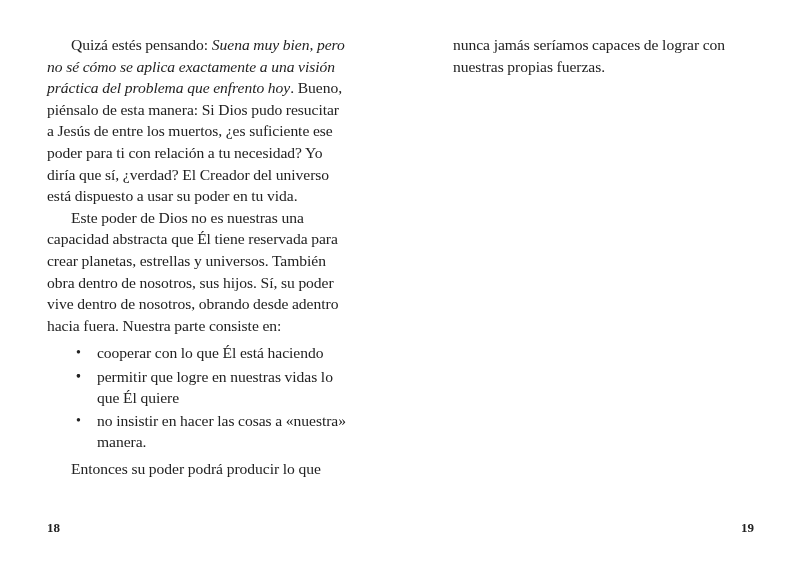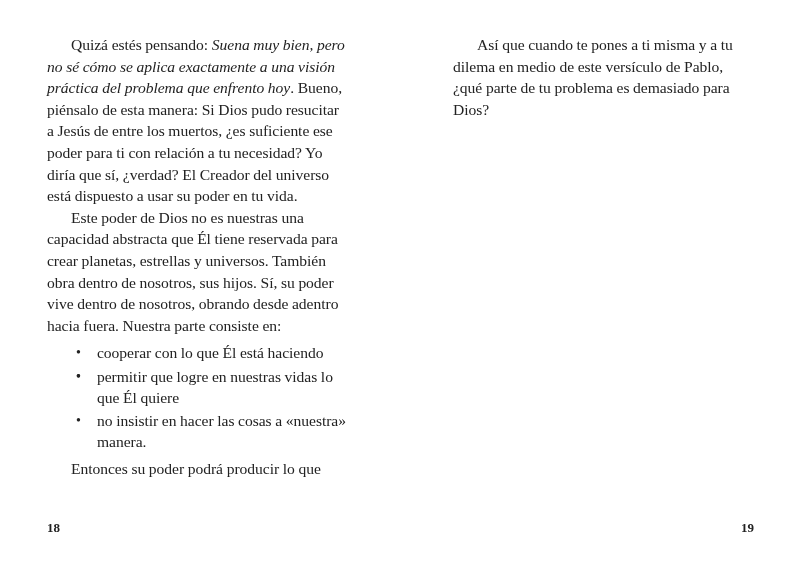--- a/index.html
+++ b/index.html
@@ -95,16 +95,16 @@
       </li>
     </ul>
 
     <p class="indent">Entonces su poder podrá producir lo que</p>
   </div>
   <div class="page-number">18</div>
 </div>
 
 <div class="page page-right">
   <div class="text-block">
-    <p class="indent">Así que cuando te pones a ti misma y a tu dilema en medio de este versículo de Pablo, ¿qué parte de tu problema es demasiado para Dios?</p>
+    <p>nunca jamás seríamos capaces de lograr con nuestras propias fuerzas.</p>
   </div>
   <div class="page-number">19</div>
 </div>
 
 </body></html>

